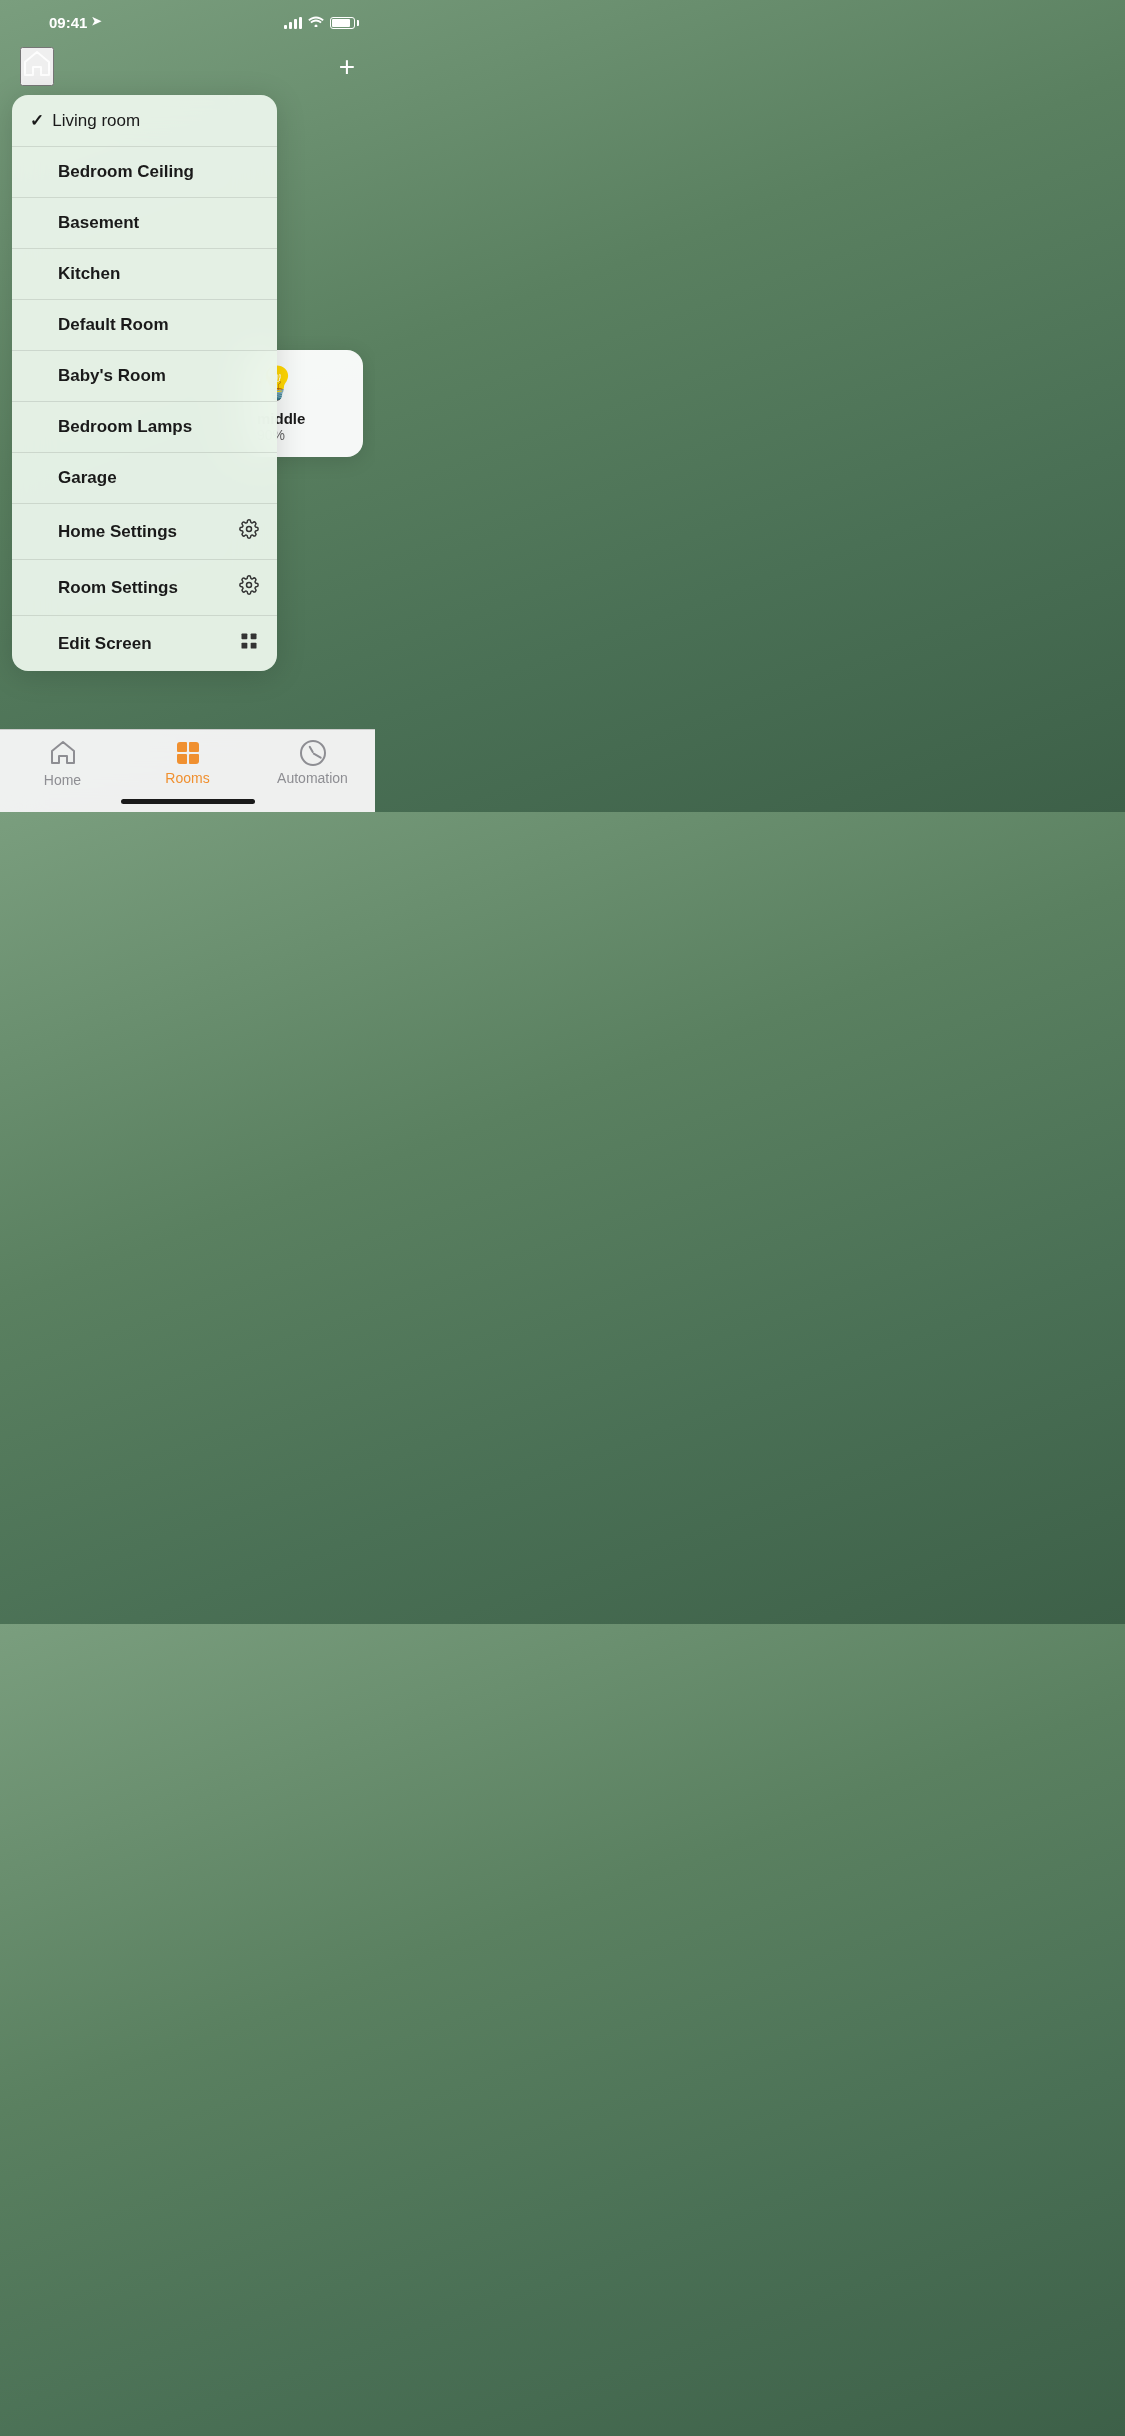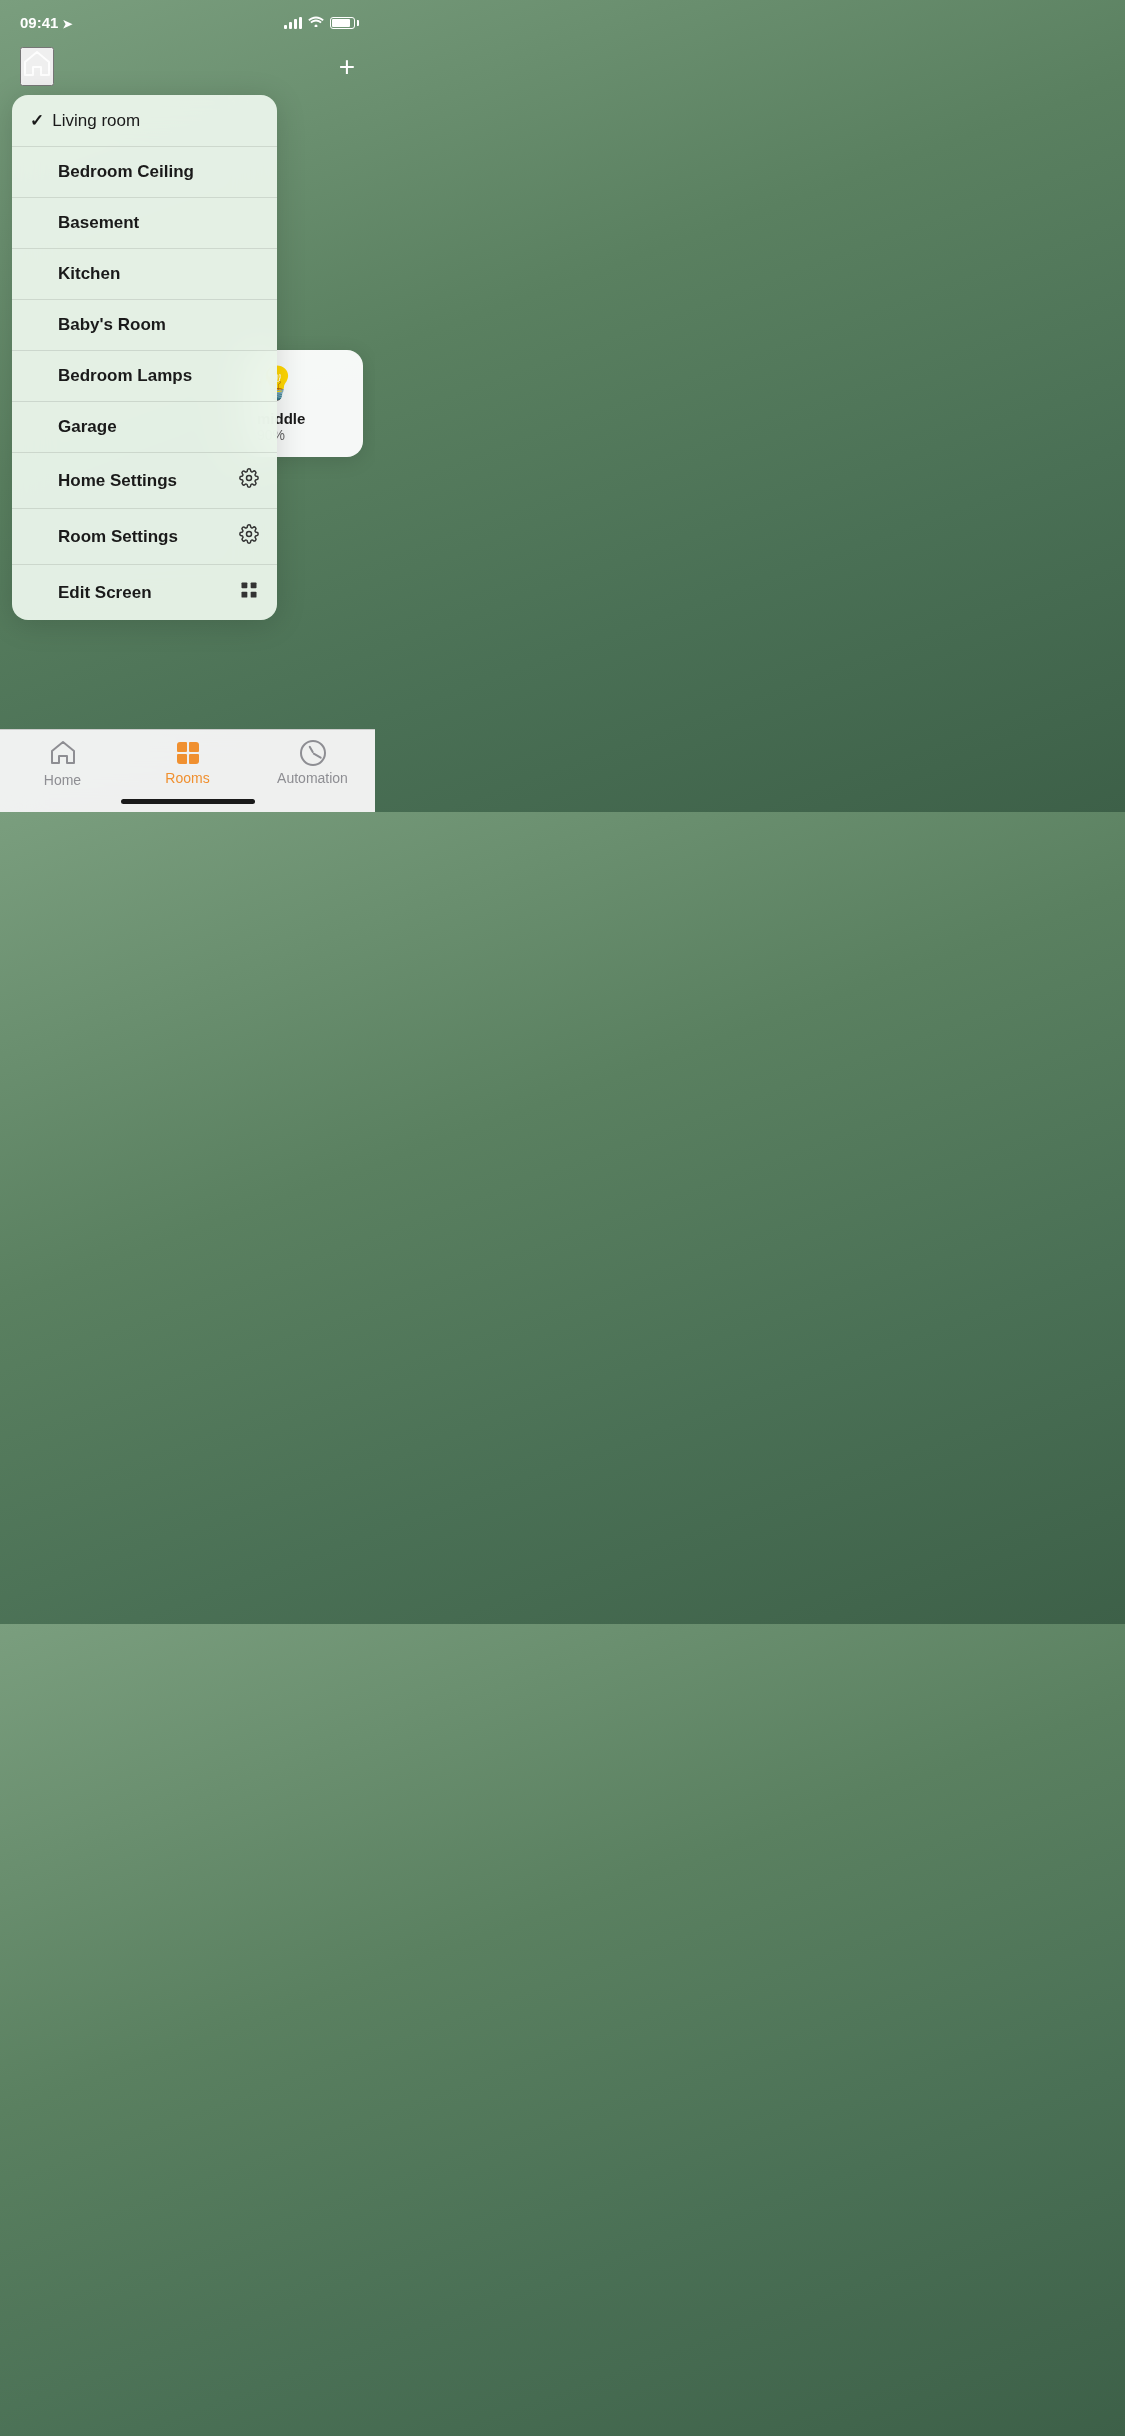--- a/index.html
+++ b/index.html
@@ -22,22 +22,23 @@
       padding: 14px 20px 8px;
       color: white;
       font-size: 15px;
       font-weight: 600;
       position: relative;
       z-index: 10;
     }
 
     .status-time {
       display: flex;
-      align-items: flex-end;
+      align-items: flex-start;
       gap: 4px;
+      margin-left: 29px;
     }
 
     .status-icons {
       display: flex;
       align-items: center;
       gap: 6px;
     }
 
     .signal-bars {
       display: flex;
@@ -364,20 +365,26 @@
     </div>
   </div>
 
   <div class="menu-item">
     <div class="menu-item-left">
       <span style="margin-right:28px;"></span>
       <span>Kitchen</span>
     </div>
   </div>
 
+  <div class="menu-item">
+    <div class="menu-item-left">
+      <span style="margin-right:28px;"></span>
+      <span>Default Room</span>
+    </div>
+  </div>
 
   <div class="menu-item">
     <div class="menu-item-left">
       <span style="margin-right:28px;"></span>
       <span>Baby's Room</span>
     </div>
   </div>
 
   <div class="menu-item">
     <div class="menu-item-left">

